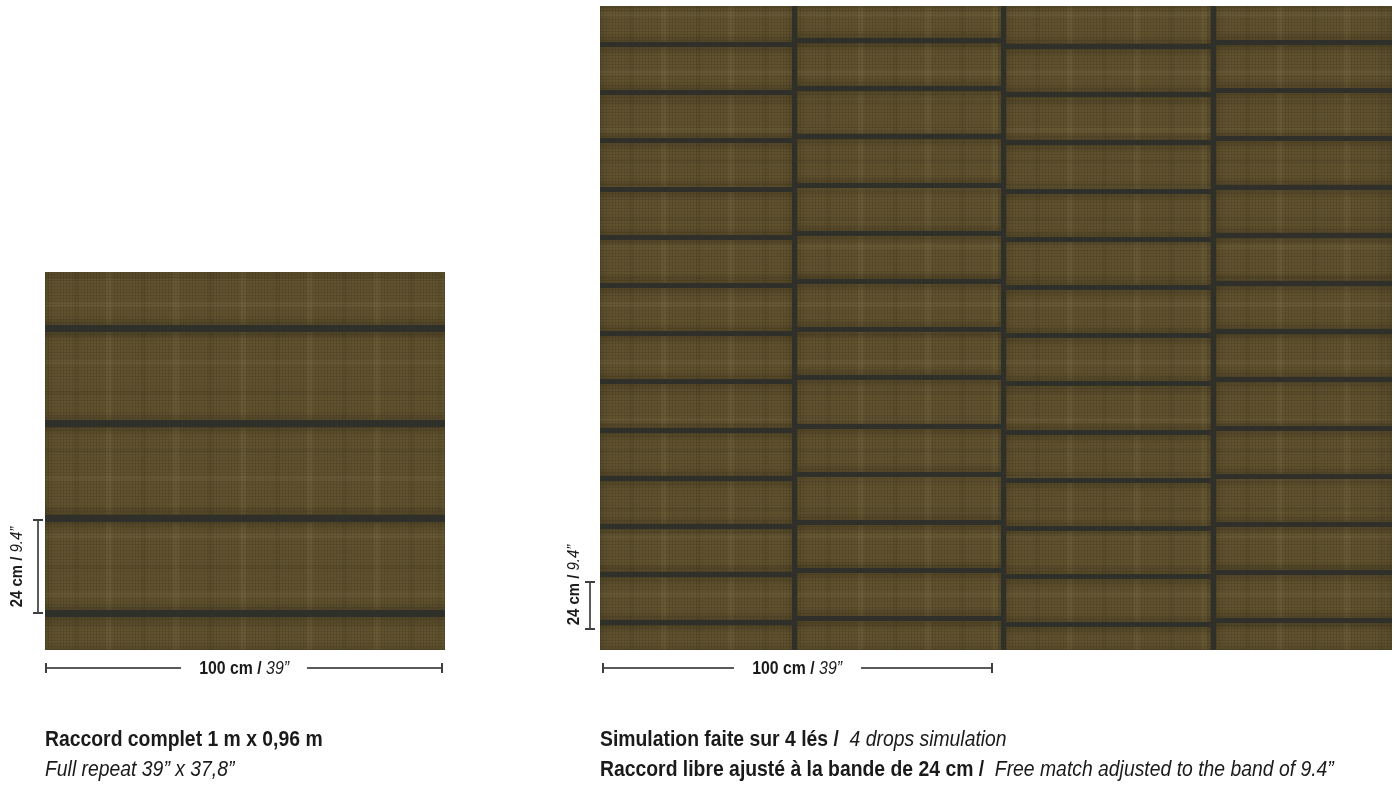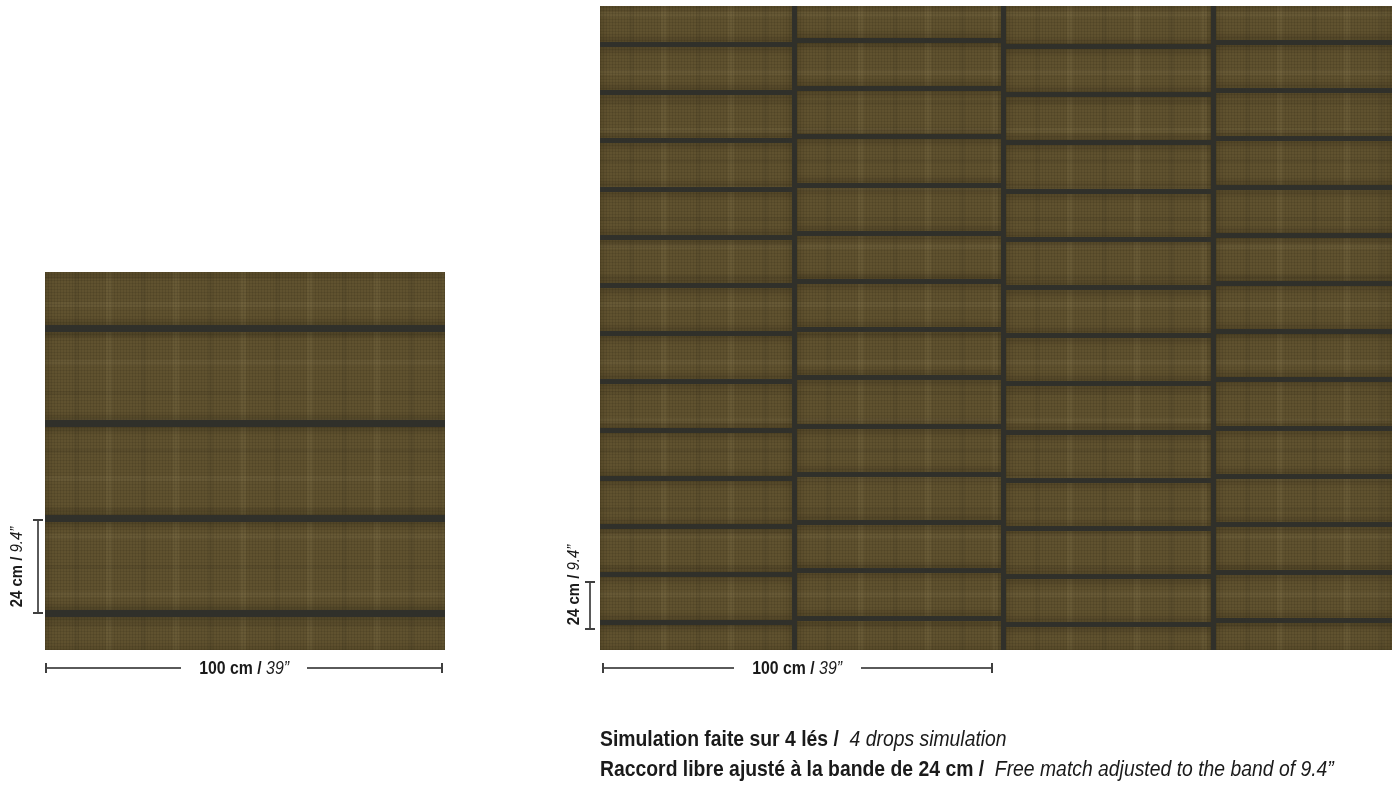--- a/index.html
+++ b/index.html
@@ -74,20 +74,28 @@
   <div class="hdim" style="left:45px;top:660px;width:398px;">
     <span class="tickv"></span>
     <span class="hl"></span>
     <span class="dim-label">
       <span class="dl-b">100 cm</span><span class="dl-sep"> / </span><span class="dl-i">39”</span>
     </span>
     <span class="hl"></span>
     <span class="tickv"></span>
   </div>
 
+  <div class="caption-block" style="left:45px;top:724px;">
+    <div class="cap-line">
+      <span class="cap-bold">Raccord complet 1 m x 0,96 m</span>
+    </div>
+    <div class="cap-line">
+      <span class="cap-italic" style="margin-left:0;">Full repeat 39” x 37,8”</span>
+    </div>
+  </div>
 
   <div class="sim-panel" style="left:600px;top:6px;width:792px;height:644px;">
       <div class="sim-col fabric" style="width: 192px;">
         <div class="dark-line-h" style="top: 36px; height: 5px;"></div>
         <div class="dark-line-h" style="top: 84px; height: 5px;"></div>
         <div class="dark-line-h" style="top: 132px; height: 5px;"></div>
         <div class="dark-line-h" style="top: 181px; height: 5px;"></div>
         <div class="dark-line-h" style="top: 229px; height: 5px;"></div>
         <div class="dark-line-h" style="top: 277px; height: 5px;"></div>
         <div class="dark-line-h" style="top: 325px; height: 5px;"></div>

